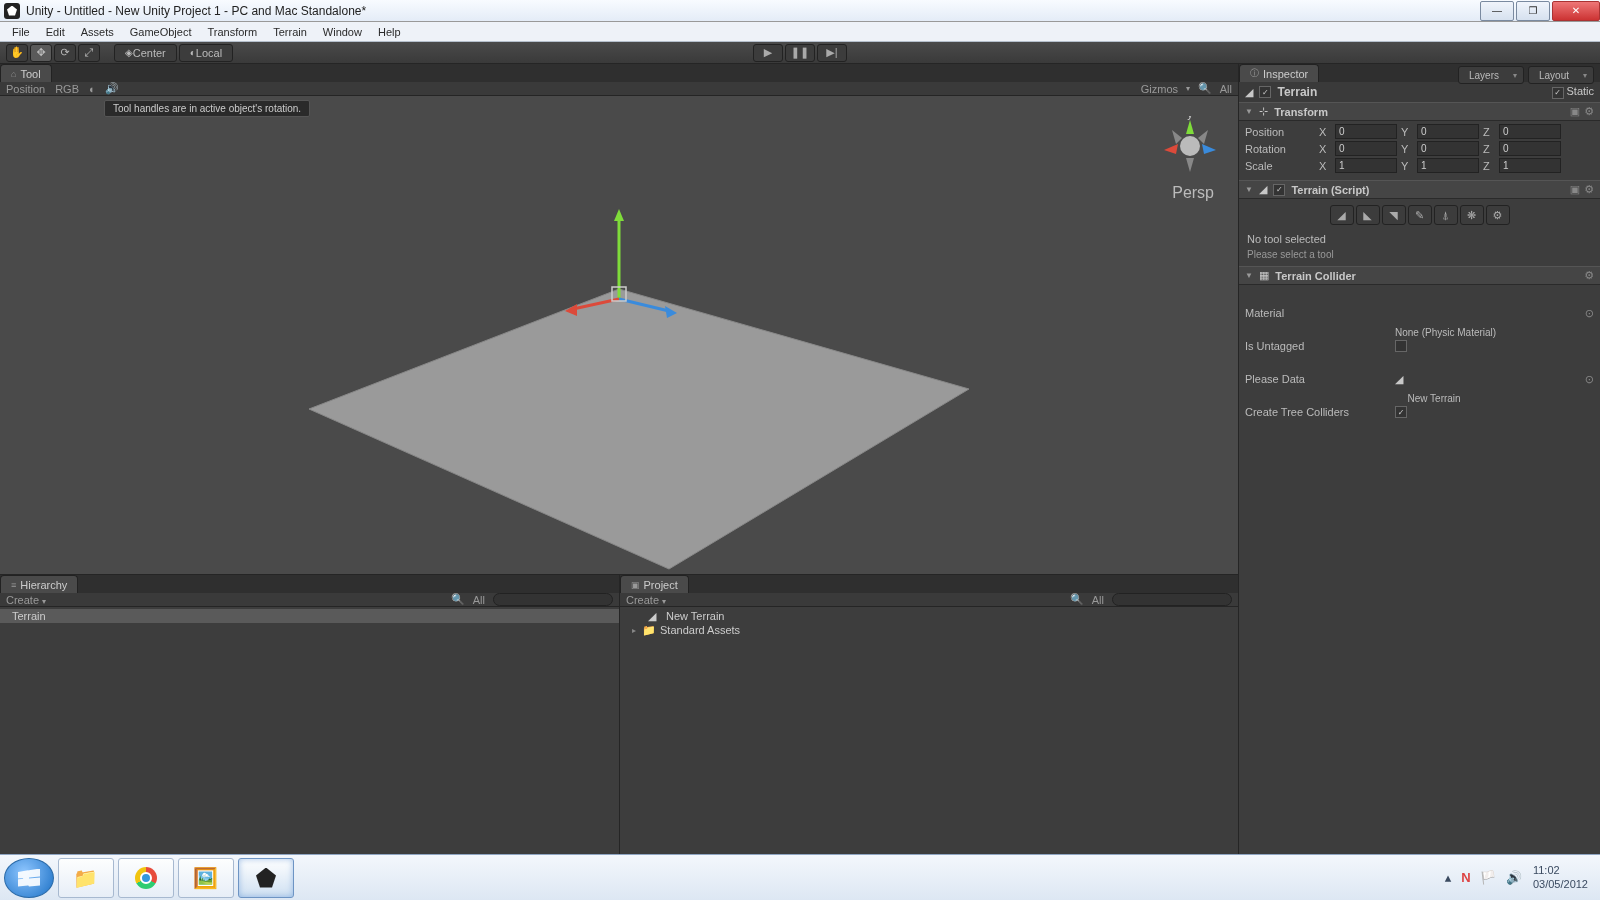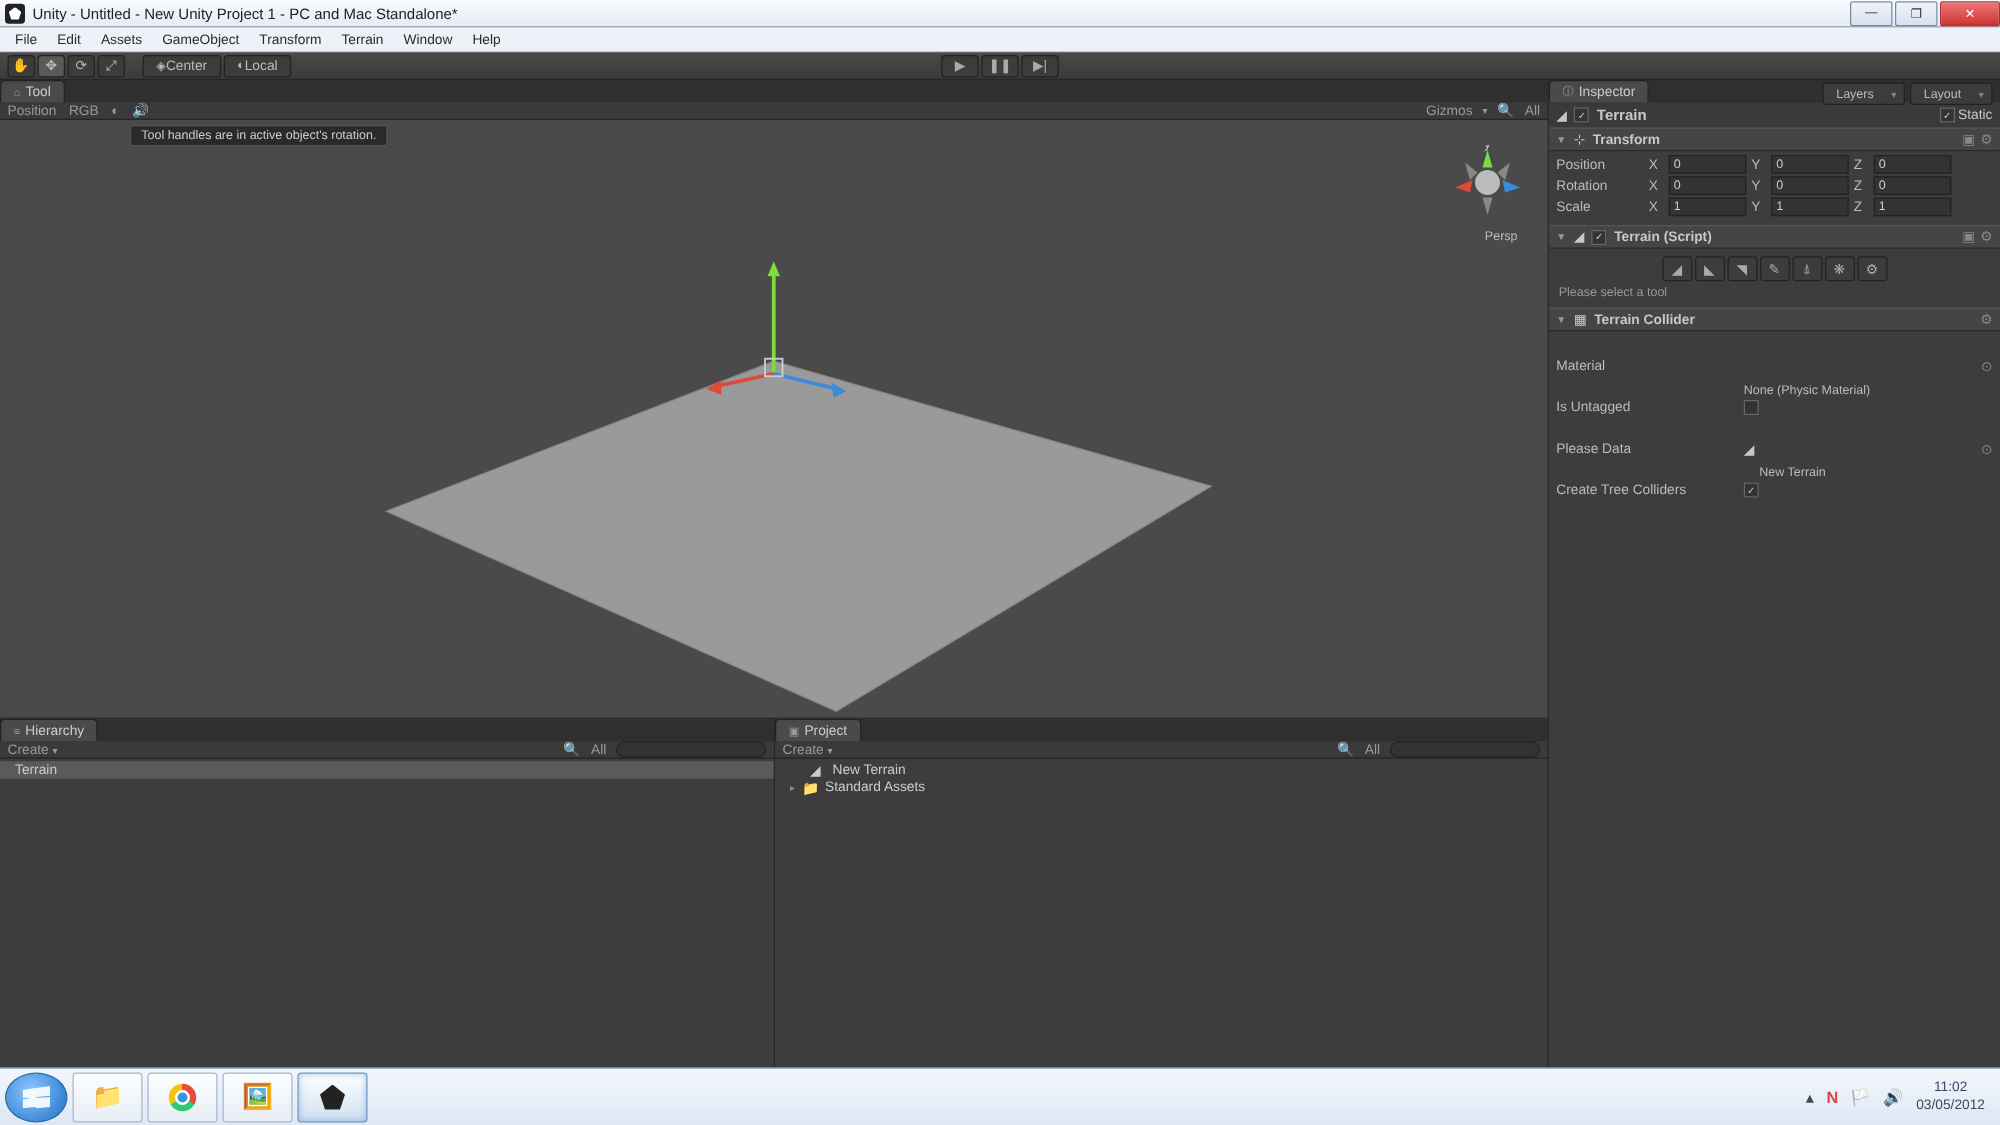--- a/index.html
+++ b/index.html
@@ -42,21 +42,21 @@
 .tab .ticon { font-size:9px; color:#999; }
 .panel-sub { height:14px; background:#3a3a3a; color:#999; font-size:10px; display:flex; align-items:center; padding:0 6px; gap:10px; border-bottom:1px solid #252525; }
 .panel-sub .right { margin-left:auto; display:flex; gap:8px; align-items:center; }
 
 
 .scene { flex:1; background:#4a4a4a; position:relative; overflow:hidden; }
 .terrain-plane { position:absolute; left:50%; top:50%; transform:translate(-50%,-40%); }
 .tooltip { position:absolute; left:104px; top:4px; background:#2a2a2a; color:#ccc; padding:2px 8px; font-size:10px; border:1px solid #555; border-radius:2px; }
 
 .gizmo-compass { position:absolute; right:18px; top:20px; width:60px; height:60px; }
-.persp-label { position:absolute; right:24px; top:88px; color:#bbb; font-size:10px; }
+.persp-label { position:absolute; right:24px; top:88px; color:#bbb; font-size:16px; }
 
 
 .bottom-row { height:280px; display:flex; border-top:1px solid #252525; }
 .hierarchy { width:620px; background:#3d3d3d; border-right:1px solid #252525; display:flex; flex-direction:column; }
 .project { flex:1; background:#3d3d3d; display:flex; flex-direction:column; }
 .panel-body { flex:1; overflow:auto; padding:2px 0; }
 .list-item { color:#ccc; padding:1px 12px; font-size:11px; display:flex; align-items:center; gap:6px; }
 .list-item.selected { background:#5a5a5a; }
 .list-item .picon { width:12px; height:12px; display:inline-block; }
 
@@ -86,21 +86,21 @@
 
 .chk { width:12px; height:12px; border:1px solid #666; background:#333; display:inline-flex; align-items:center; justify-content:center; font-size:8px; color:#ccc; }
 
 
 .taskbar { position:absolute; left:0; right:0; bottom:0; height:46px; background:linear-gradient(#f3f7fc,#dde7f3); border-top:1px solid #8fa5c2; display:flex; align-items:center; padding:0 4px; }
 .startbtn { width:50px; height:40px; border-radius:50%; background:radial-gradient(circle at 40% 35%,#8ec6ff,#1a6fc4); border:1px solid #2a6aa8; display:flex; align-items:center; justify-content:center; }
 .startbtn .winflag { width:22px; height:18px; background:#fff; clip-path:polygon(0 20%,45% 10%,45% 50%,0 55%,0 60%,45% 55%,45% 95%,0 100%,0 20%,50% 10%,100% 0,100% 45%,50% 50%,50% 55%,100% 50%,100% 95%,50% 100%); opacity:.9; }
 .taskbtn { width:56px; height:40px; border:1px solid #a7b9d0; border-radius:3px; margin-left:4px; background:linear-gradient(#fdfefe,#e7eef7); display:flex; align-items:center; justify-content:center; }
 .taskbtn.active { background:linear-gradient(#fff,#cfe0f2); border-color:#6d94c4; box-shadow:inset 0 0 6px rgba(80,140,210,.5); }
 .tray { margin-left:auto; display:flex; align-items:center; gap:10px; padding-right:8px; color:#3a4a60; font-size:11px; }
-.tray .clock { text-align:center; line-height:1.2; }
+.tray .clock { text-align:left; line-height:1.2; }
 .tray-ico { font-size:13px; }
 
 .searchbox { background:#333; border:1px solid #222; border-radius:8px; height:13px; width:120px; }
 </style>
 </head>
 <body>
 
 <div class="titlebar">
   <div class="ico"></div>
   <span class="titlebar-text">Unity - Untitled - New Unity Project 1 - PC and Mac Standalone*</span>
@@ -325,20 +325,21 @@
         <div class="comp-body">
           <div class="terrain-tools">
             <div class="ttool">◢</div>
             <div class="ttool">◣</div>
             <div class="ttool">◥</div>
             <div class="ttool">✎</div>
             <div class="ttool">⍋</div>
             <div class="ttool">❋</div>
             <div class="ttool">⚙</div>
           </div>
+          <div style="color:#bbb;padding:4px 2px;">No tool selected</div>
           <div style="color:#999;font-size:10px;padding:0 2px;">Please select a tool</div>
         </div>
 
         <div class="comp-header">
           <span class="fold">▼</span>
           <span>▦</span>
           <span class="cname">Terrain Collider</span>
           <span class="cicons">
               <span>⚙</span>
             </span>

